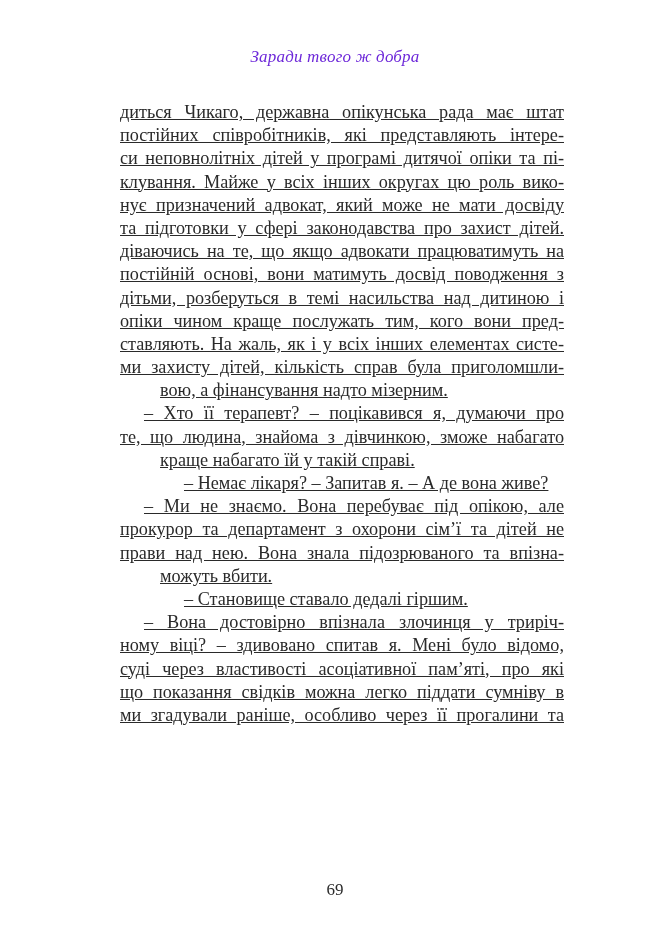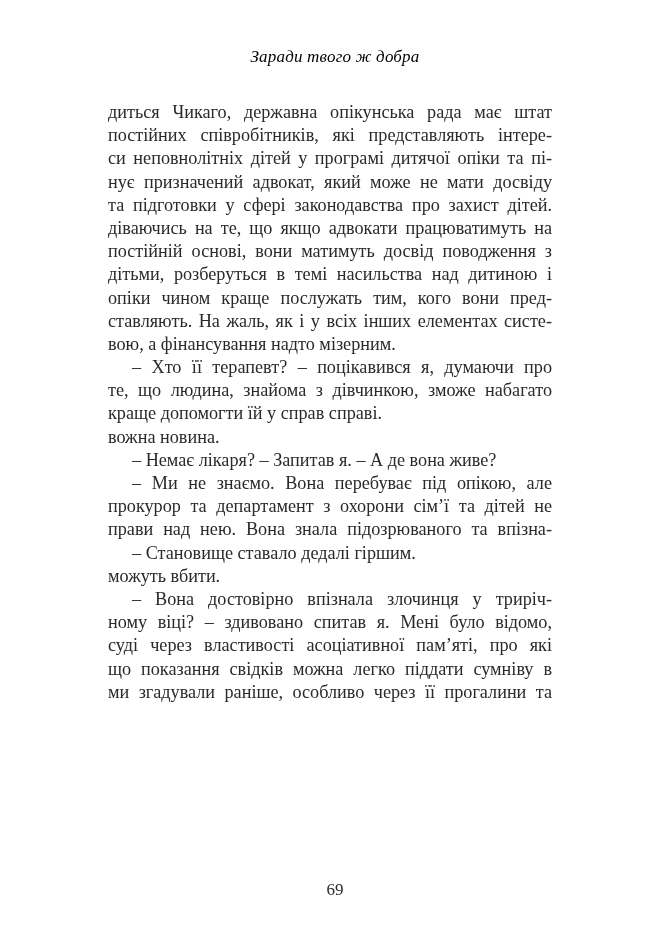--- a/index.html
+++ b/index.html
@@ -16,41 +16,43 @@
       color: #2a2a2a;
     }
     .running-head {
       position: absolute;
       top: 47px;
       left: 0;
       width: 670px;
       text-align: center;
       font-style: italic;
       font-size: 17px;
-      color: #000000;
+      color: #6d28d9;
       letter-spacing: 0.2px;
     }
     .body-text {
       position: absolute;
       top: 101px;
-      left: 108px;
+      left: 120px;
       width: 444px;
+      text-decoration: underline;
     }
     .line {
       display: block;
       height: 23.2px;
       line-height: 23.2px;
       font-size: 18.2px;
       white-space: nowrap;
       text-align: justify;
       text-align-last: justify;
       color: #2a2a2a;
     }
     .line.last {
       text-align-last: left;
+      margin-left: 40px;
     }
     .line.indent {
       text-indent: 24px;
     }
     .folio {
       position: absolute;
       top: 880px;
       left: 0;
       width: 670px;
       text-align: center;
@@ -60,38 +62,39 @@
   </style>
 </head>
 <body>
 
 <div class="running-head">Заради твого ж добра</div>
 
 <div class="body-text" id="body-text">
     <span class="line">диться Чикаго, державна опікунська рада має штат</span>
     <span class="line">постійних співробітників, які представляють інтере-</span>
     <span class="line">си неповнолітніх дітей у програмі дитячої опіки та пі-</span>
+    <span class="line">клування. Майже у всіх інших округах цю роль вико-</span>
     <span class="line">нує призначений адвокат, який може не мати досвіду</span>
     <span class="line">та підготовки у сфері законодавства про захист дітей.</span>
     <span class="line">діваючись на те, що якщо адвокати працюватимуть на</span>
     <span class="line">постійній основі, вони матимуть досвід поводження з</span>
     <span class="line">дітьми, розберуться в темі насильства над дитиною і</span>
     <span class="line">опіки чином краще послужать тим, кого вони пред-</span>
     <span class="line">ставляють. На жаль, як і у всіх інших елементах систе-</span>
+    <span class="line">ми захисту дітей, кількість справ була приголомшли-</span>
     <span class="line last">вою, а фінансування надто мізерним.</span>
     <span class="line indent">– Хто її терапевт? – поцікавився я, думаючи про</span>
     <span class="line">те, що людина, знайома з дівчинкою, зможе набагато</span>
-    <span class="line last">краще допомогти їй у справ справі.</span>
-    <span class="line last">вожна новина.</span>
+    <span class="line last">краще набагато їй у такій справі.</span>
     <span class="line indent last">– Немає лікаря? – Запитав я. – А де вона живе?</span>
     <span class="line indent">– Ми не знаємо. Вона перебуває під опікою, але</span>
     <span class="line">прокурор та департамент з охорони сім’ї та дітей не</span>
     <span class="line">прави над нею. Вона знала підозрюваного та впізна-</span>
+    <span class="line last">можуть вбити.</span>
     <span class="line indent last">– Становище ставало дедалі гіршим.</span>
-    <span class="line last">можуть вбити.</span>
     <span class="line indent">– Вона достовірно впізнала злочинця у триріч-</span>
     <span class="line">ному віці? – здивовано спитав я. Мені було відомо,</span>
     <span class="line">суді через властивості асоціативної пам’яті, про які</span>
     <span class="line">що показання свідків можна легко піддати сумніву в</span>
     <span class="line">ми згадували раніше, особливо через її прогалини та</span>
   </div>
 
 <div class="folio">69</div>
 
 </body></html>

